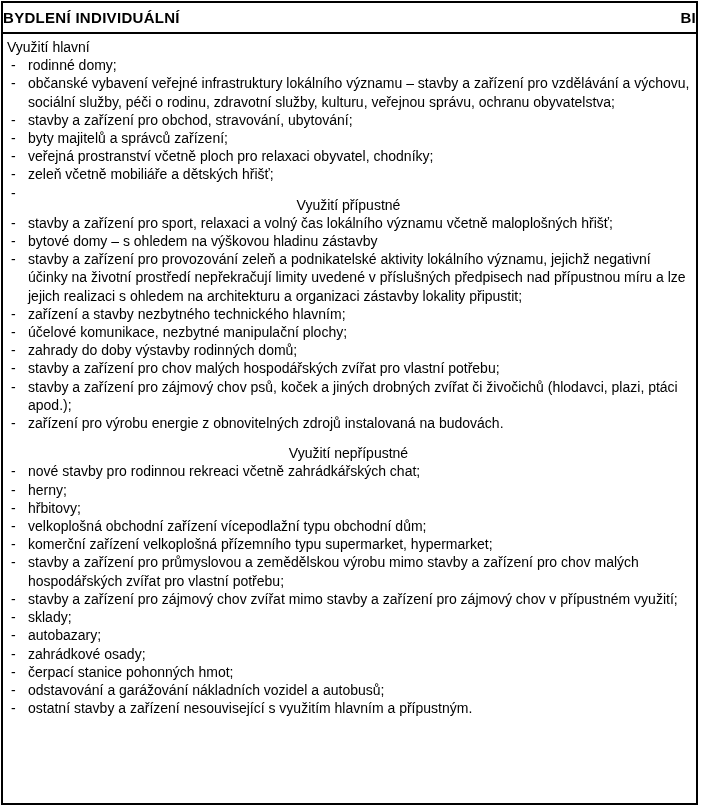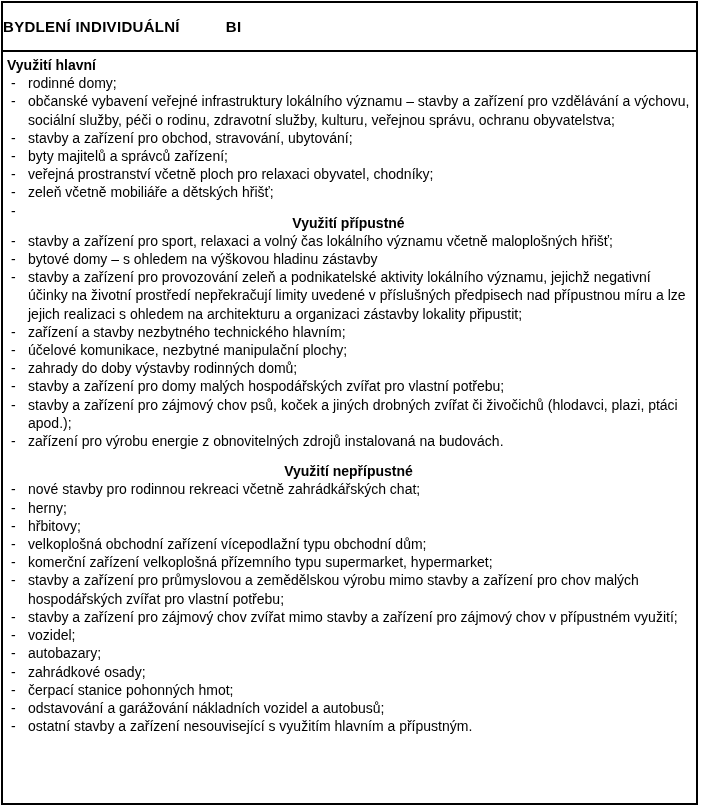--- a/index.html
+++ b/index.html
@@ -12,39 +12,39 @@
   }
   .doc-table {
     position: absolute;
     left: 1px; top: 1px;
     width: 697px; height: 804px;
     border: 2px solid #000000;
     background: #ffffff;
   }
   .header-row {
     border-bottom: 2px solid #000000;
-    height: 49px;
+    height: 31px;
     display: flex;
     align-items: center;
-    justify-content: flex-start;
+    justify-content: space-between;
     font-weight: bold;
     font-size: 15px;
     letter-spacing: 0.3px;
     white-space: nowrap;
   }
   .header-row .zone-code {
     margin-left: 46px;
   }
   .body-cell {
     padding: 4px 6px 5px 4px;
     font-size: 14px;
     line-height: 18.2px;
   }
   .section-heading {
-    font-weight: bold;
+    font-weight: normal;
     font-size: 14px;
     line-height: 18.2px;
     margin: 0;
   }
   .section + .section .section-heading {
     margin-top: 12px;
     text-align: center;
   }
   ul.item-list {
     margin: 0; padding: 0;
@@ -87,37 +87,37 @@
 
     <div class="section">
       <div class="section-heading">Využití přípustné</div>
       <ul class="item-list">
           <li><span class="marker">-</span><span>stavby a zařízení pro sport, relaxaci a volný čas lokálního významu včetně maloplošných hřišť;</span></li>
           <li><span class="marker">-</span><span>bytové domy – s ohledem na výškovou hladinu zástavby</span></li>
           <li><span class="marker">-</span><span>stavby a zařízení pro provozování zeleň a podnikatelské aktivity lokálního významu, jejichž negativní účinky na životní prostředí nepřekračují limity uvedené v příslušných předpisech nad přípustnou míru a lze jejich realizaci s ohledem na architekturu a organizaci zástavby lokality připustit;</span></li>
           <li><span class="marker">-</span><span>zařízení a stavby nezbytného technického hlavním;</span></li>
           <li><span class="marker">-</span><span>účelové komunikace, nezbytné manipulační plochy;</span></li>
           <li><span class="marker">-</span><span>zahrady do doby výstavby rodinných domů;</span></li>
-          <li><span class="marker">-</span><span>stavby a zařízení pro domy malých hospodářských zvířat pro vlastní potřebu;</span></li>
+          <li><span class="marker">-</span><span>stavby a zařízení pro chov malých hospodářských zvířat pro vlastní potřebu;</span></li>
           <li><span class="marker">-</span><span>stavby a zařízení pro zájmový chov psů, koček a jiných drobných zvířat či živočichů (hlodavci, plazi, ptáci apod.);</span></li>
           <li><span class="marker">-</span><span>zařízení pro výrobu energie z obnovitelných zdrojů instalovaná na budovách.</span></li>
         </ul>
     </div>
 
     <div class="section">
       <div class="section-heading">Využití nepřípustné</div>
       <ul class="item-list">
           <li><span class="marker">-</span><span>nové stavby pro rodinnou rekreaci včetně zahrádkářských chat;</span></li>
           <li><span class="marker">-</span><span>herny;</span></li>
           <li><span class="marker">-</span><span>hřbitovy;</span></li>
           <li><span class="marker">-</span><span>velkoplošná obchodní zařízení vícepodlažní typu obchodní dům;</span></li>
           <li><span class="marker">-</span><span>komerční zařízení velkoplošná přízemního typu supermarket, hypermarket;</span></li>
           <li><span class="marker">-</span><span>stavby a zařízení pro průmyslovou a zemědělskou výrobu mimo stavby a zařízení pro chov malých hospodářských zvířat pro vlastní potřebu;</span></li>
           <li><span class="marker">-</span><span>stavby a zařízení pro zájmový chov zvířat mimo stavby a zařízení pro zájmový chov v přípustném využití;</span></li>
-          <li><span class="marker">-</span><span>vozidel;</span></li>
+          <li><span class="marker">-</span><span>sklady;</span></li>
           <li><span class="marker">-</span><span>autobazary;</span></li>
           <li><span class="marker">-</span><span>zahrádkové osady;</span></li>
           <li><span class="marker">-</span><span>čerpací stanice pohonných hmot;</span></li>
           <li><span class="marker">-</span><span>odstavování a garážování nákladních vozidel a autobusů;</span></li>
           <li><span class="marker">-</span><span>ostatní stavby a zařízení nesouvisející s využitím hlavním a přípustným.</span></li>
         </ul>
     </div>
 
   </div>
 </div>

